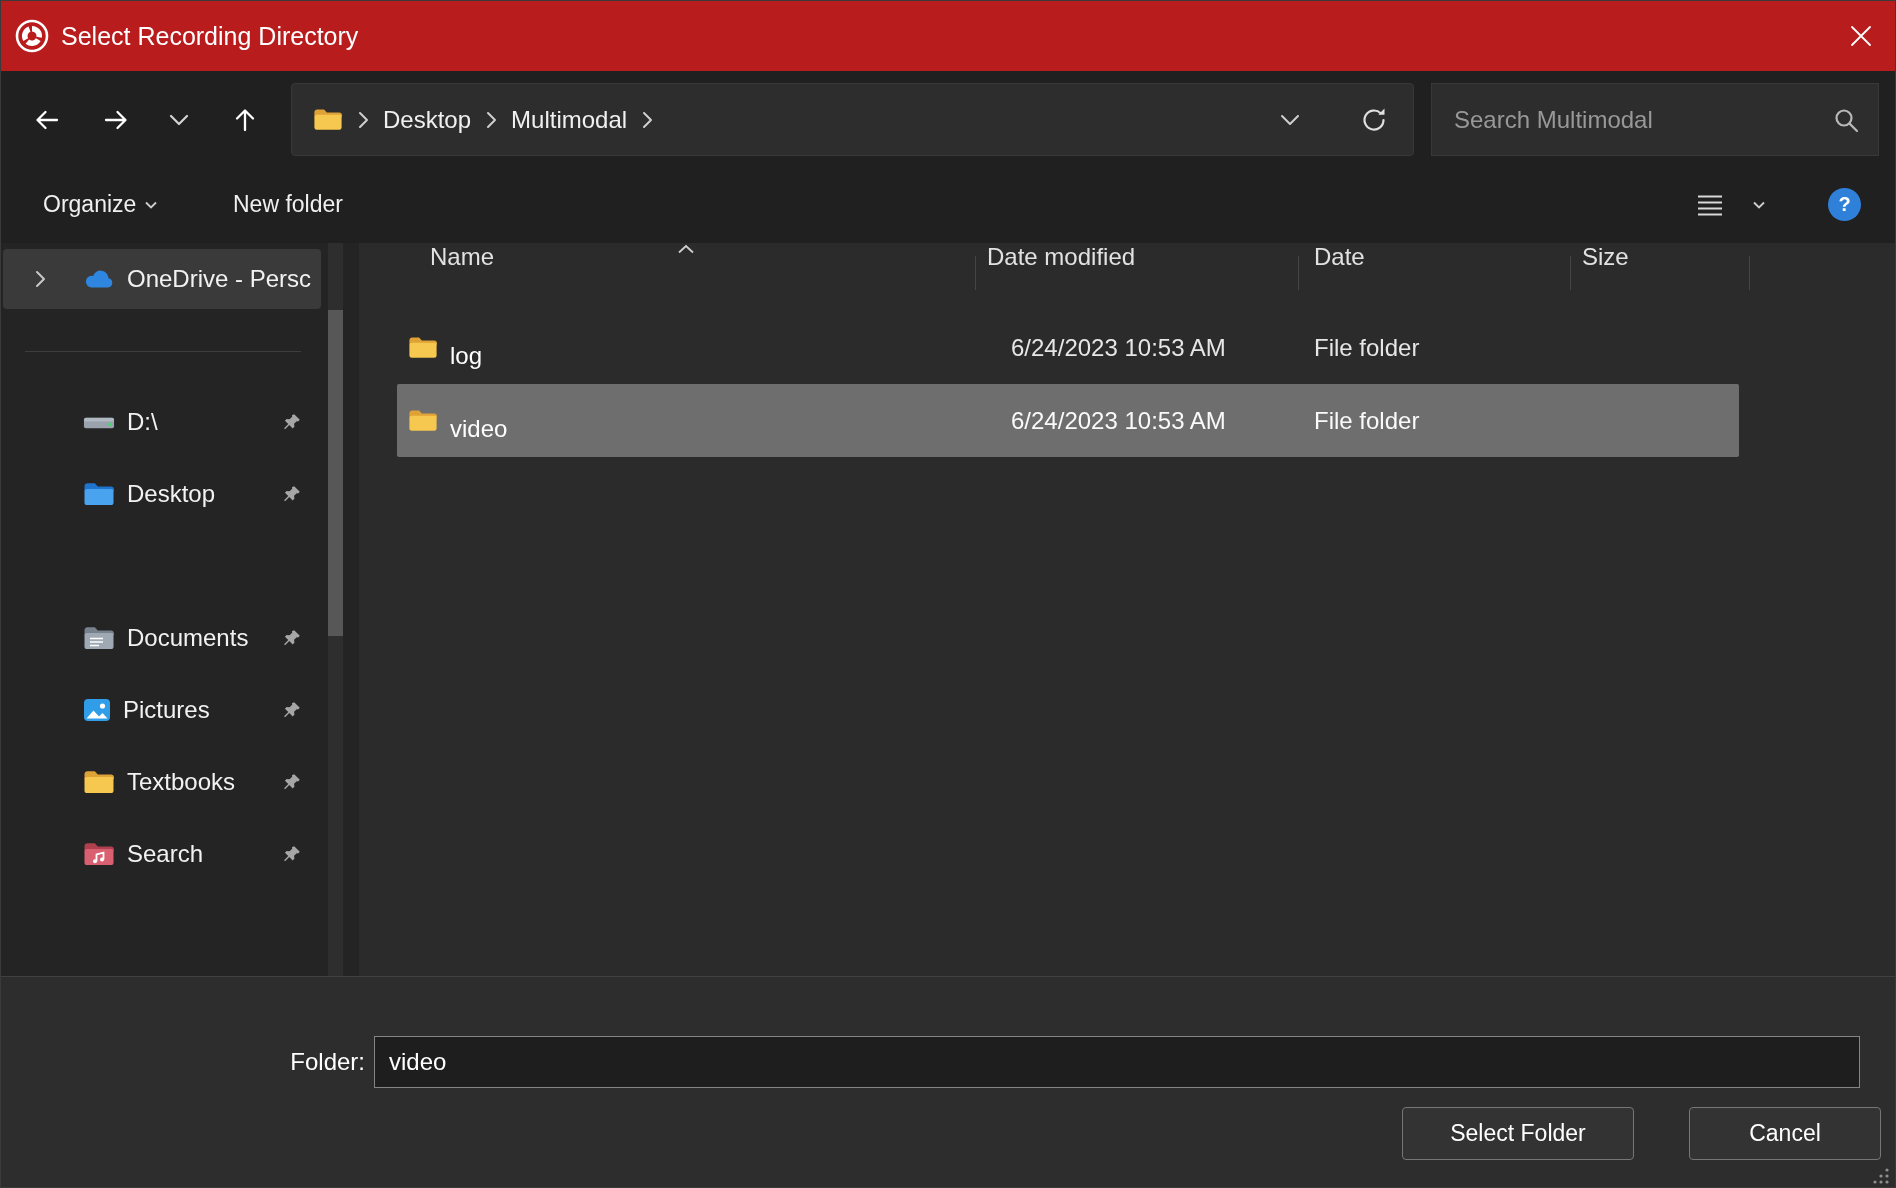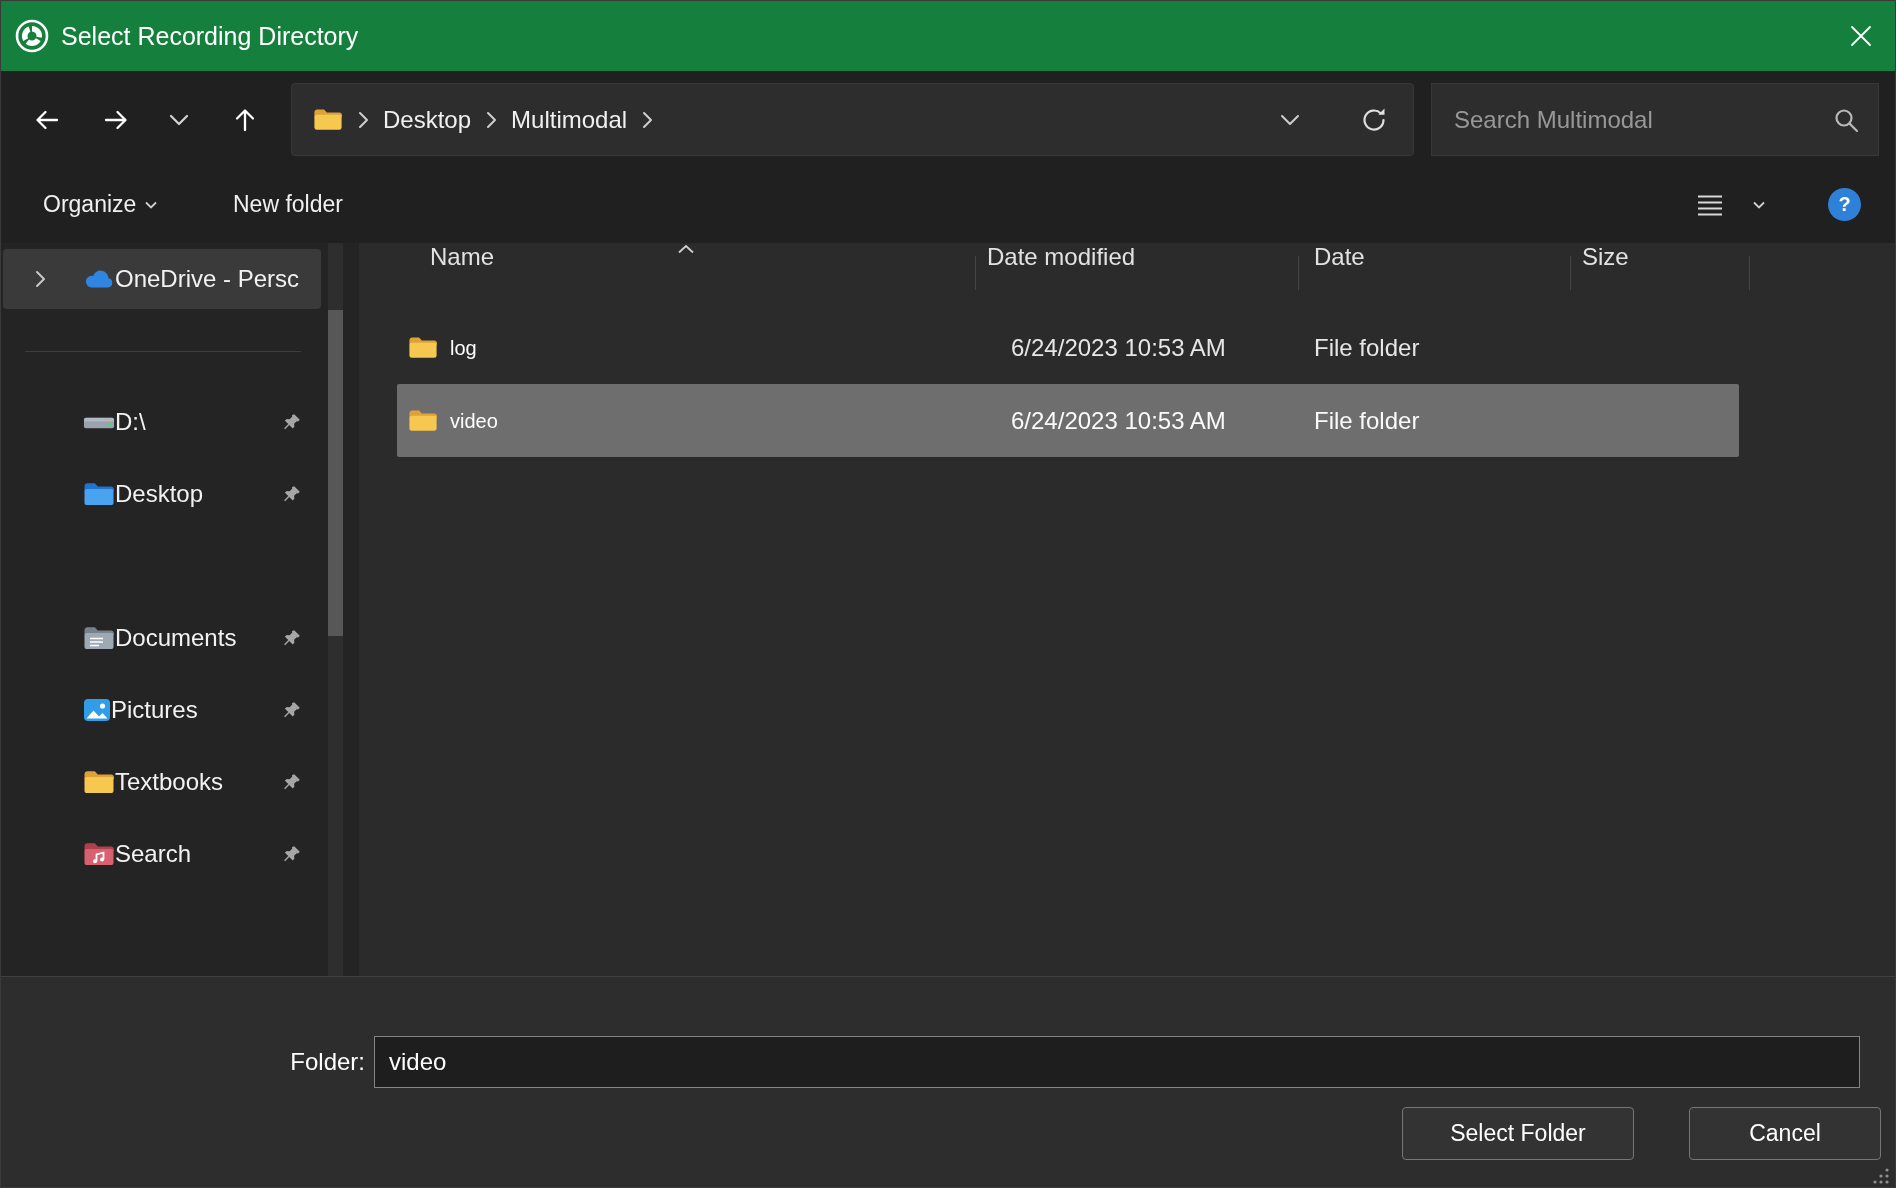--- a/index.html
+++ b/index.html
@@ -1,21 +1,21 @@
 <!DOCTYPE html>
 <html><head>
 <meta charset="utf-8">
 <style>
   html,body{margin:0;padding:0;background:#111}
   .win{position:relative;width:1896px;height:1188px;overflow:hidden;background:#202020;
        font-family:"Liberation Sans","DejaVu Sans",sans-serif;color:#fff;border:1px solid #3a3a3a;box-sizing:border-box}
   svg{display:block}
 
   
-  .titlebar{position:absolute;left:0;top:0;width:100%;height:70px;background:#15803d;display:flex;align-items:center}
+  .titlebar{position:absolute;left:0;top:0;width:100%;height:70px;background:#b91c1c;display:flex;align-items:center}
   .obs-logo{margin-left:13px}
   .win-title{margin-left:11px;font-size:25px}
   .close-btn{position:absolute;right:0;top:0;width:68px;height:70px;display:flex;align-items:center;justify-content:center;cursor:pointer}
 
   
   .navbar{position:absolute;left:0;top:70px;width:100%;height:95px;background:#202020}
   .nav-btn{position:absolute;top:12px;height:73px;width:52px;display:flex;align-items:center;justify-content:center;cursor:pointer}
   .nb-back{left:20px}.nb-fwd{left:89px}.nb-recent{left:155px;width:46px}.nb-up{left:218px}
   .addressbar{position:absolute;left:290px;top:12px;width:1123px;height:73px;background:#2d2d2d;border:1px solid #383838;border-radius:4px;display:flex;align-items:center;box-sizing:border-box}
   .crumb-folder{margin-left:21px}
@@ -36,40 +36,40 @@
   .view-btn{left:1694px}
   .view-caret{left:1752px}
   .help-btn{position:absolute;left:1827px;top:22px;width:33px;height:33px;border-radius:50%;background:#2e80d8;color:#fff;
             font-size:20px;font-weight:bold;display:flex;align-items:center;justify-content:center;cursor:pointer}
 
   
   .content{position:absolute;left:0;top:242px;width:100%;height:733px;background:#2b2b2b}
   .sidebar{position:absolute;left:0;top:0;width:358px;height:100%;background:#242424}
   .side-item{position:absolute;left:2px;width:318px;height:72px;display:flex;align-items:center;border-radius:4px;cursor:pointer}
   .side-item .ic{margin-left:80px;flex:none}
-  .side-item .lbl{margin-left:0;font-size:24px;color:#f2f2f2;white-space:nowrap;overflow:hidden}
+  .side-item .lbl{margin-left:12px;font-size:24px;color:#f2f2f2;white-space:nowrap;overflow:hidden}
   .si-onedrive{top:6px;height:60px;background:#3a3a3a}
   .exp-chev{position:absolute;left:30px;top:21px}
   .pin{position:absolute;left:279px;top:26px}
   .side-div{position:absolute;top:108px;left:24px;width:276px;height:1px;background:#3d3d3d}
   .sb-track{position:absolute;left:327px;top:0;width:15px;height:100%;background:#2e2e2e}
   .sb-thumb{position:absolute;left:0;top:67px;width:15px;height:326px;background:#575757;cursor:pointer}
 
   
   .filearea{position:absolute;left:358px;top:0;right:0;height:100%;background:#2b2b2b}
   .col{position:absolute;top:0;height:60px;display:flex;align-items:flex-start;font-size:24px;color:#e2e2e2;cursor:pointer;box-sizing:border-box}
   .col-name{left:0;width:616px;padding-left:71px}
   .col-date{left:616px;width:323px;padding-left:12px}
   .col-type{left:939px;width:272px;padding-left:16px}
   .col-size{left:1211px;width:179px;padding-left:12px}
   .colsep{position:absolute;top:13px;height:34px;width:1px;background:#454545}
   .sort-caret{position:absolute;left:318px;top:1px}
   .frow{position:absolute;left:38px;width:1342px;height:73px;cursor:pointer;border-radius:2px}
   .frow .fic{position:absolute;left:11px;top:24px}
-  .frow .fname{position:absolute;left:53px;top:1px;height:73px;display:flex;align-items:center;font-size:20px}
+  .frow .fname{position:absolute;left:53px;top:8px;height:73px;display:flex;align-items:center;font-size:24px}
   .frow .fdate{position:absolute;left:614px;top:0;height:73px;display:flex;align-items:center;font-size:24px;color:#e6e6e6}
   .frow .ftype{position:absolute;left:917px;top:0;height:73px;display:flex;align-items:center;font-size:24px;color:#e6e6e6}
   .frow-0{top:68px}
   .frow-1{top:141px}
   .frow.selected{background:#6e6e6e}
   .frow.selected .fdate,.frow.selected .ftype{color:#fafafa}
 
   
   .footer{position:absolute;left:0;top:975px;width:100%;height:213px;background:#2d2d2d;border-top:1px solid #404040;box-sizing:border-box}
   .folder-label{position:absolute;left:280px;top:71px;width:84px;text-align:right;font-size:24px}

